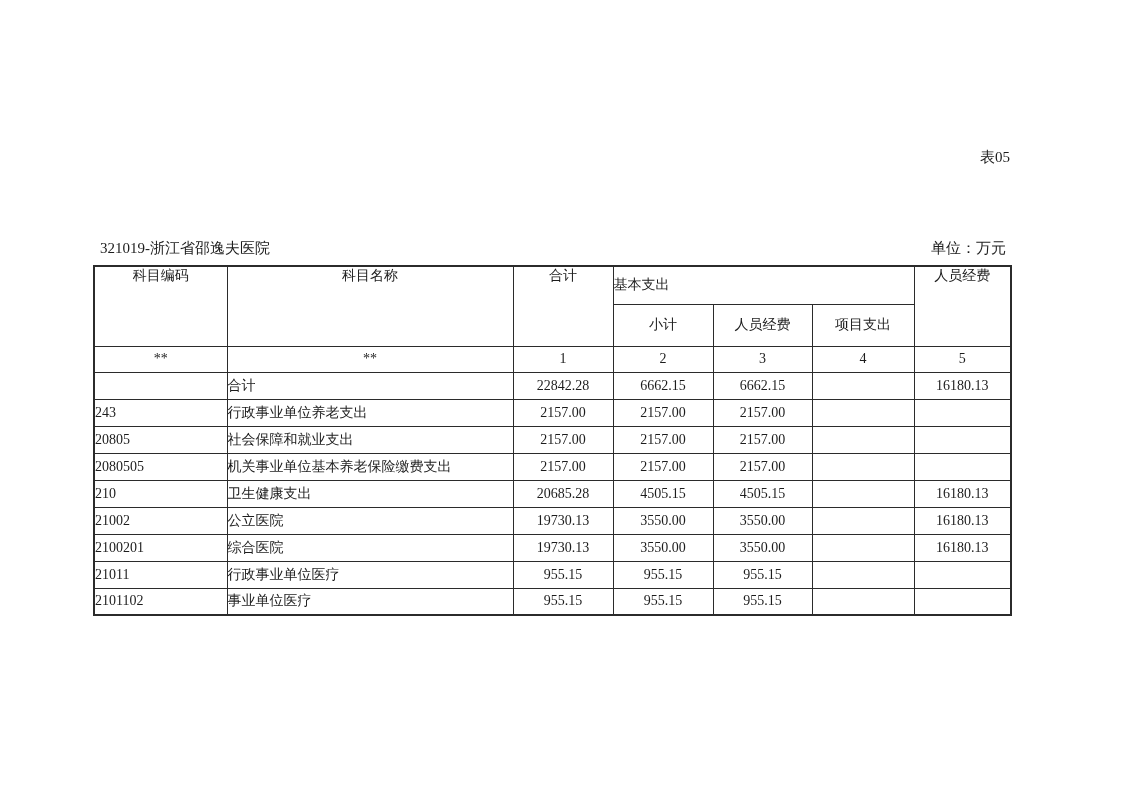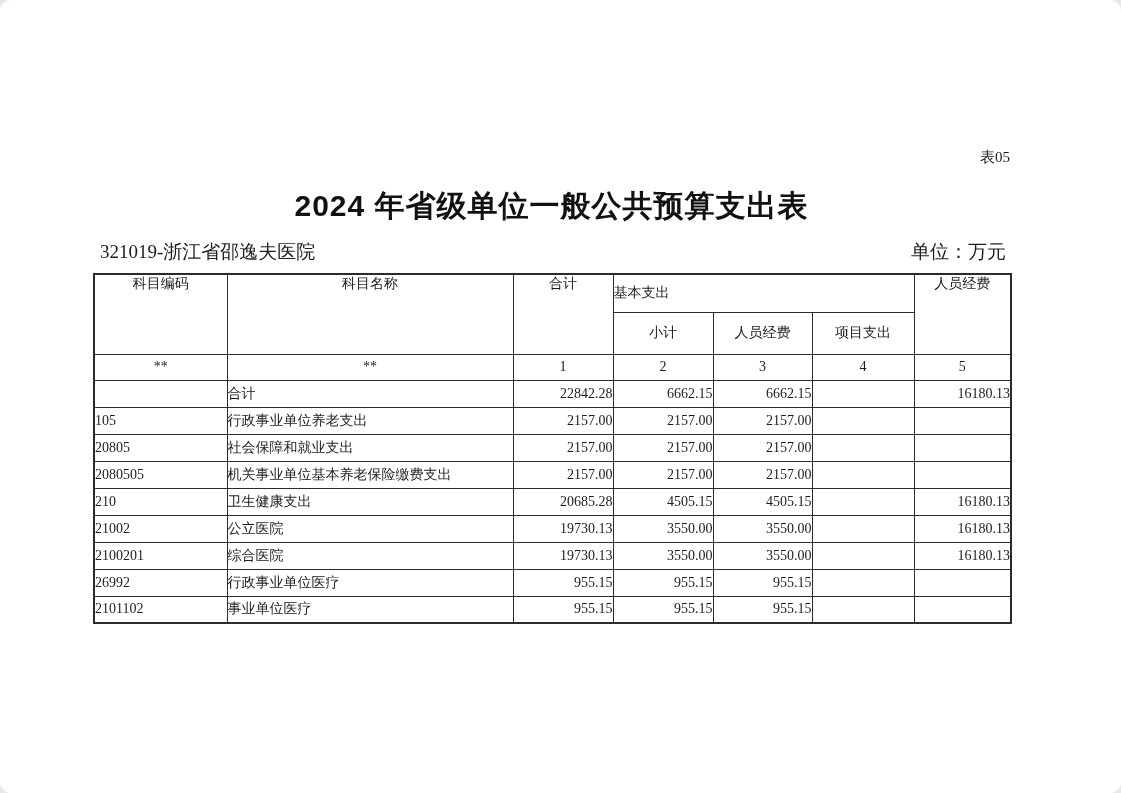--- a/index.html
+++ b/index.html
@@ -4,21 +4,20 @@
 <style>
   html, body { margin: 0; padding: 0; background: #e8e8e8; }
   .page {
     position: relative;
     width: 1121px;
     height: 793px;
     background: #ffffff;
     font-family: "Liberation Serif", "DejaVu Serif", serif;
     color: #1c1c1c;
     overflow: hidden;
-    border-radius: 11px;
   }
   .sheet-label {
     position: absolute;
     top: 148px;
     left: 903px;
     width: 107px;
     text-align: right;
     font-size: 15px;
   }
   .page-title {
@@ -33,26 +32,26 @@
     line-height: 32px;
     letter-spacing: 1px;
     color: #111;
   }
   .sub-line {
     position: absolute;
     top: 239px;
     left: 93px;
     width: 917px;
     height: 20px;
-    font-size: 19px;
+    font-size: 15px;
   }
   .org-label { position: absolute; left: 7px; top: 0; }
   .unit-label { position: absolute; right: 4px; top: 0; margin-left: 8px; }
 
-  .table-wrap { position: absolute; top: 273px; left: 93px; }
+  .table-wrap { position: absolute; top: 265px; left: 93px; }
   table.budget {
     border-collapse: collapse;
     table-layout: fixed;
     width: 917px;
     border: 2px solid #2b2b2b;
   }
   table.budget th, table.budget td {
     border: 1px solid #2b2b2b;
     font-weight: normal;
     font-size: 14px;
@@ -66,33 +65,32 @@
   tr.idx-row { height: 26px; }
   tbody tr { height: 27px; }
 
   th.vtop { vertical-align: top; padding-top: 5px; text-align: center; }
   th.basic-group { vertical-align: middle; text-align: left; }
   th.sub { vertical-align: middle; padding-bottom: 8px; }
   tr.idx-row td { text-align: center; vertical-align: middle; }
 
   td.cell-code { text-align: left; vertical-align: middle; }
   td.cell-name { text-align: left; vertical-align: middle; }
-  td.cell-num  { text-align: right; vertical-align: middle; padding-right: 8px; font-family: Liberation Serif, serif; }
+  td.cell-num  { text-align: center; vertical-align: middle; padding-right: 8px; font-family: Liberation Serif, serif; }
   .ind-0 { padding-left: 7px; }
   .ind-1 { padding-left: 19px; }
   .ind-2 { padding-left: 32px; }
 </style>
 </head>
 <body>
 
 <div class="page">
 
   <div class="sheet-label">表05</div>
 
-  <div class="page-title">2024 年省级单位一般公共预算支出表</div>
 
   <div class="sub-line">
     <span class="org-label">321019-浙江省邵逸夫医院</span>
     <span class="unit-label">单位：万元</span>
   </div>
 
   <div class="table-wrap">
     <table class="budget">
       <colgroup>
         <col style="width:133px">
@@ -130,21 +128,21 @@
           <tr>
             <td class="cell-code ind-0"></td>
             <td class="cell-name ind-0">合计</td>
             <td class="cell-num">22842.28</td>
             <td class="cell-num">6662.15</td>
             <td class="cell-num">6662.15</td>
             <td class="cell-num"></td>
             <td class="cell-num">16180.13</td>
           </tr>
           <tr>
-            <td class="cell-code ind-0">105</td>
+            <td class="cell-code ind-0">243</td>
             <td class="cell-name ind-0">行政事业单位养老支出</td>
             <td class="cell-num">2157.00</td>
             <td class="cell-num">2157.00</td>
             <td class="cell-num">2157.00</td>
             <td class="cell-num"></td>
             <td class="cell-num"></td>
           </tr>
           <tr>
             <td class="cell-code ind-1">20805</td>
             <td class="cell-name ind-1">社会保障和就业支出</td>
@@ -184,21 +182,21 @@
           <tr>
             <td class="cell-code ind-2">2100201</td>
             <td class="cell-name ind-2">综合医院</td>
             <td class="cell-num">19730.13</td>
             <td class="cell-num">3550.00</td>
             <td class="cell-num">3550.00</td>
             <td class="cell-num"></td>
             <td class="cell-num">16180.13</td>
           </tr>
           <tr>
-            <td class="cell-code ind-1">26992</td>
+            <td class="cell-code ind-1">21011</td>
             <td class="cell-name ind-1">行政事业单位医疗</td>
             <td class="cell-num">955.15</td>
             <td class="cell-num">955.15</td>
             <td class="cell-num">955.15</td>
             <td class="cell-num"></td>
             <td class="cell-num"></td>
           </tr>
           <tr>
             <td class="cell-code ind-2">2101102</td>
             <td class="cell-name ind-2">事业单位医疗</td>

